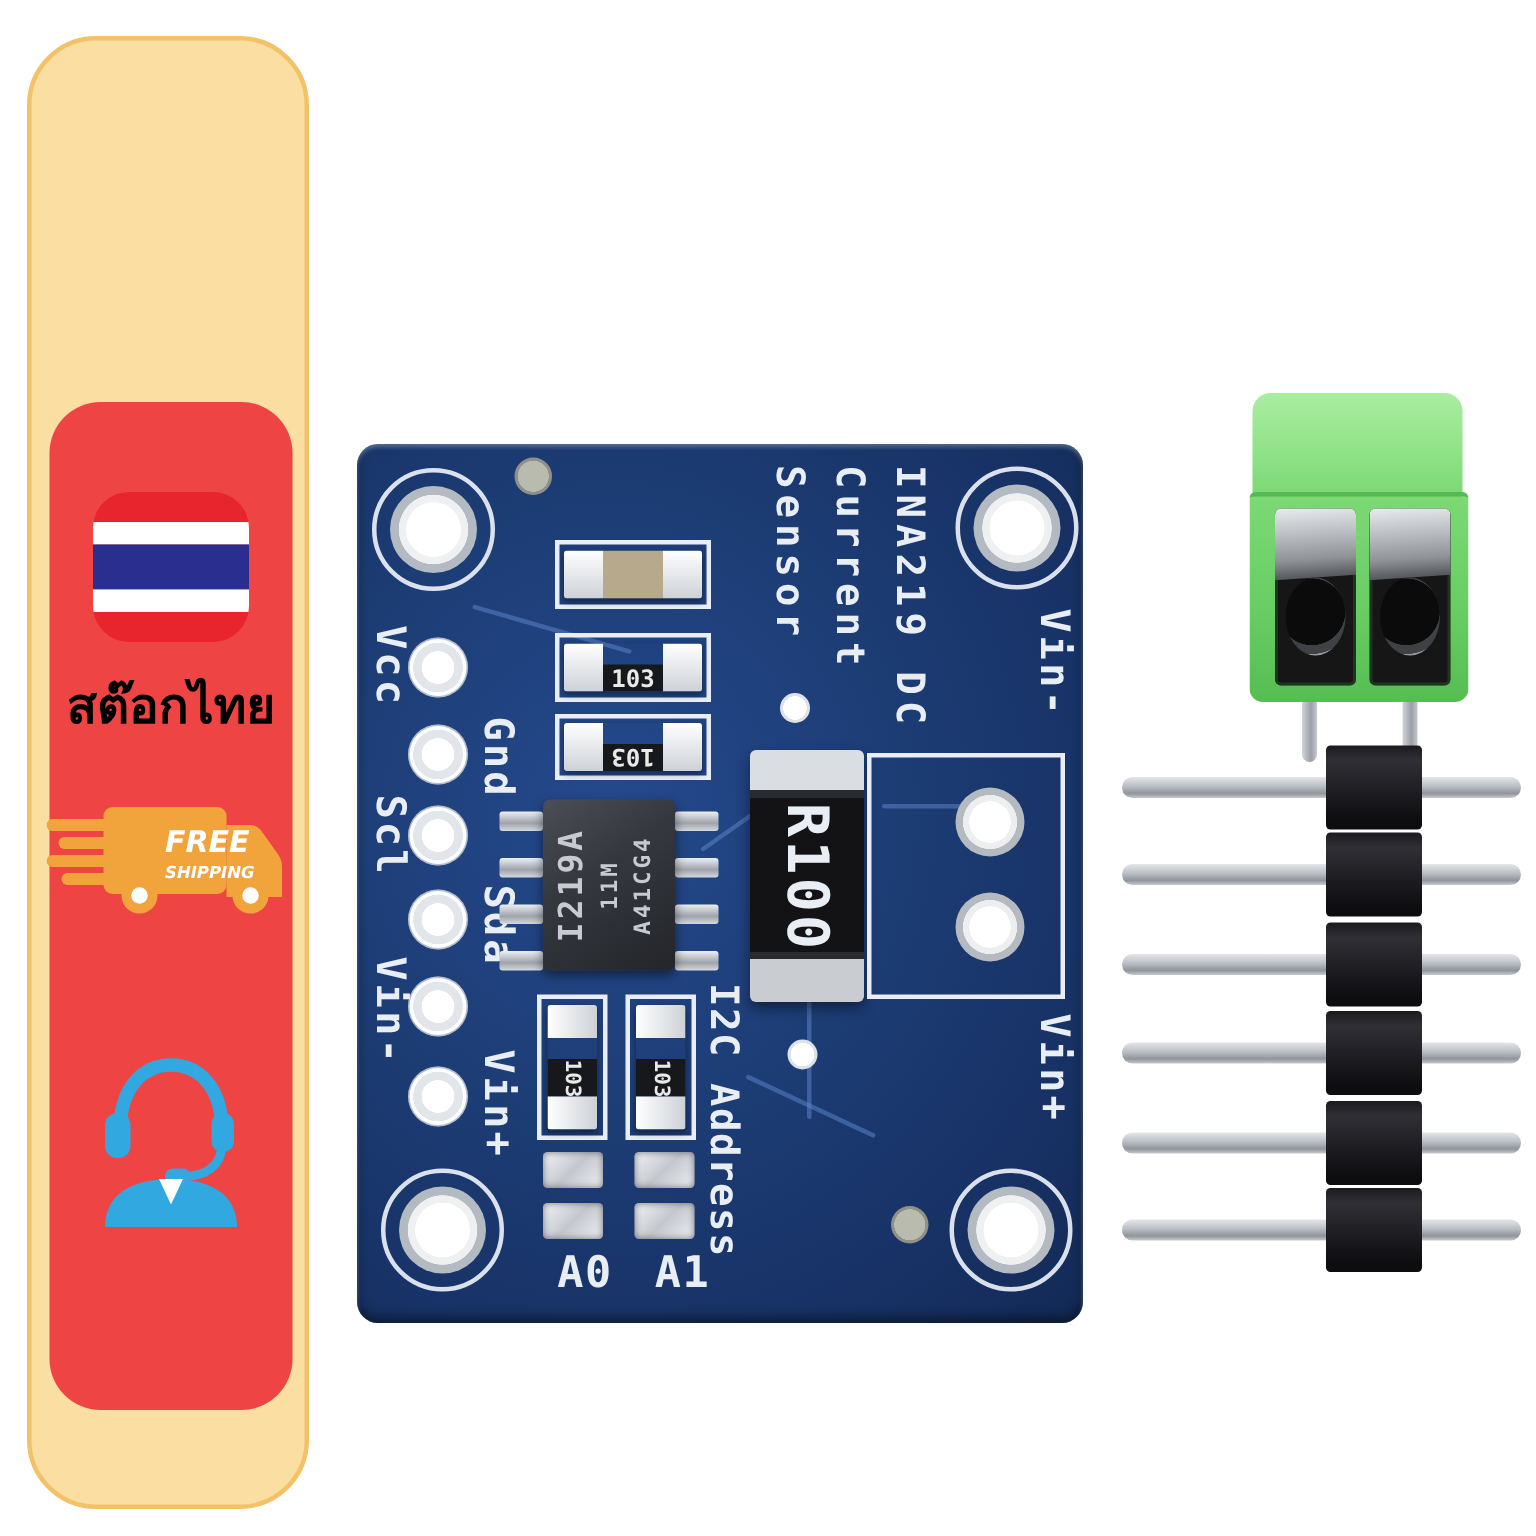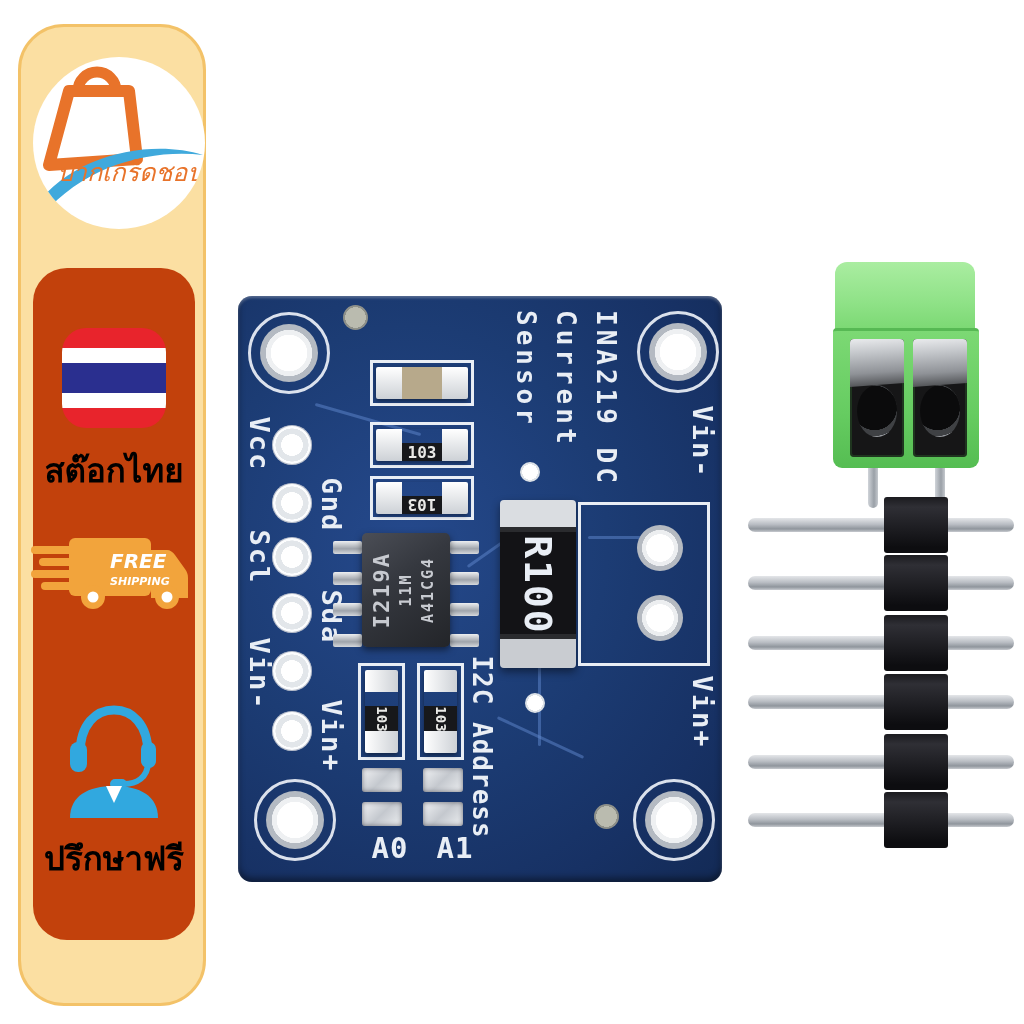--- a/index.html
+++ b/index.html
@@ -4,21 +4,21 @@
 <style>
   html,body{margin:0;padding:0;background:#fff;}
   .canvas{position:relative;width:1024px;height:1024px;background:#fff;overflow:hidden;
           font-family:"DejaVu Sans",sans-serif;}
 
   
   .sidebar{position:absolute;left:18px;top:24px;width:188px;height:982px;box-sizing:border-box;
            background:#FBDFA2;border:3px solid #F3C268;border-radius:46px;}
   .logo-circle{position:absolute;left:12px;top:30px;width:172px;height:172px;background:#fff;
                border-radius:50%;overflow:hidden;}
-  .side-panel{position:absolute;left:12px;top:241px;width:162px;height:672px;background:#c2410c;
+  .side-panel{position:absolute;left:12px;top:241px;width:162px;height:672px;background:#ef4444;
               border-radius:34px;}
   .flag{position:absolute;left:29px;top:60px;width:104px;height:100px;border-radius:24px;overflow:hidden;}
   .flag div{width:100%;}
   .f-red{height:20%;background:#E8242C;}
   .f-white{height:15%;background:#fff;}
   .f-blue{height:30%;background:#2A2F8F;}
   .badge-label{position:absolute;left:-6px;width:174px;text-align:center;font-size:33px;font-weight:600;
                color:#000;line-height:38px;}
   .lbl-stock{top:184px;}
   .lbl-ship{top:366px;}
@@ -114,28 +114,20 @@
       background:linear-gradient(180deg,#E4E6E9 0%,#BABEC4 45%,#8F959C 78%,#C7CACF 100%);}
   .hseg{position:absolute;left:136px;width:64px;height:56px;border-radius:3px;
       background:linear-gradient(180deg,#1B1B1F 0%,#2F2F35 18%,#0D0D10 90%);}
 </style>
 </head>
 <body>
 
 <div class="canvas">
 
   <aside class="sidebar">
-    <div class="logo-circle">
-      <svg width="172" height="172" viewBox="0 0 172 172">
-        <circle cx="64" cy="34" r="19" fill="none" stroke="#E8732A" stroke-width="11"></circle>
-        <path d="M 36,34 L 96,34 L 104,102 L 16,108 Z" fill="#ffffff" stroke="#E8732A" stroke-width="12" stroke-linejoin="round"></path>
-        <path d="M2 150 C 40 96 120 82 170 98 C 118 92 52 108 10 158 Z" fill="#3FA9DC"></path>
-        <text x="24" y="124" font-size="25" font-style="italic" fill="#E8732A">ปากเกร็ดชอป</text>
-      </svg>
-    </div>
 
     <div class="side-panel">
       <div class="flag">
         <div class="f-red"></div>
         <div class="f-white"></div>
         <div class="f-blue"></div>
         <div class="f-white"></div>
         <div class="f-red"></div>
       </div>
       <div class="badge-label lbl-stock">สต๊อกไทย</div>
@@ -159,21 +151,20 @@
 
       <svg class="support" width="100" height="118" viewBox="0 0 100 118">
         <path d="M16 54 C16 24 32 10 50 10 C68 10 84 24 84 54" stroke="#31A8DF" stroke-width="9" fill="none"></path>
         <rect x="6" y="42" width="17" height="30" rx="8" fill="#31A8DF"></rect>
         <rect x="77" y="42" width="15" height="26" rx="7" fill="#31A8DF"></rect>
         <path d="M84 62 C84 78 72 84 60 84" stroke="#31A8DF" stroke-width="6" fill="none"></path>
         <rect x="46" y="79" width="17" height="10" rx="5" fill="#31A8DF"></rect>
         <path d="M6 118 C6 96 24 86 50 86 C76 86 94 96 94 118 Z" fill="#31A8DF"></path>
         <path d="M42 86 L50 103 L58 86 Z" fill="#fff"></path>
       </svg>
-      <div class="badge-label lbl-consult">ปรึกษาฟรี</div>
     </div>
   </aside>
 
 
   <div class="pcb">
 
     <div class="trace" style="left:75px;top:122px;width:110px;transform:rotate(16deg);"></div>
     <div class="trace" style="left:225px;top:255px;width:50px;transform:rotate(-35deg);"></div>
     <div class="trace" style="left:255px;top:440px;width:95px;transform:rotate(25deg);"></div>
     <div class="trace" style="left:350px;top:240px;width:60px;"></div>

